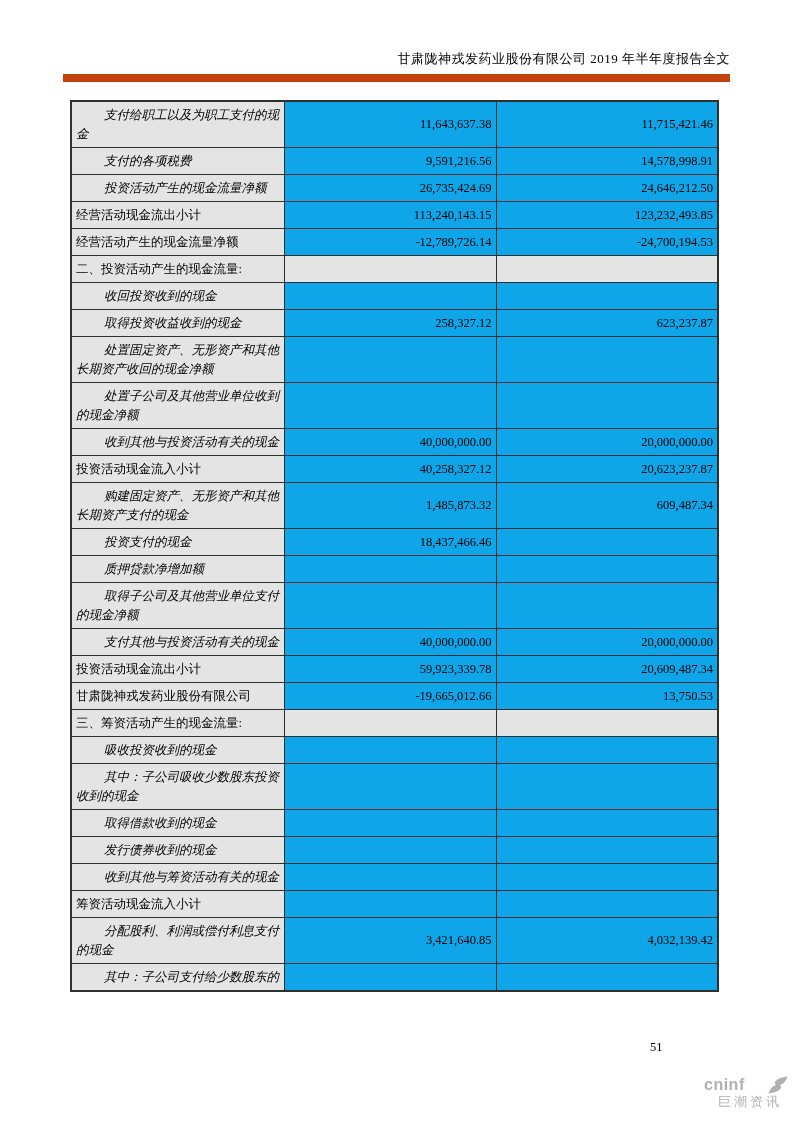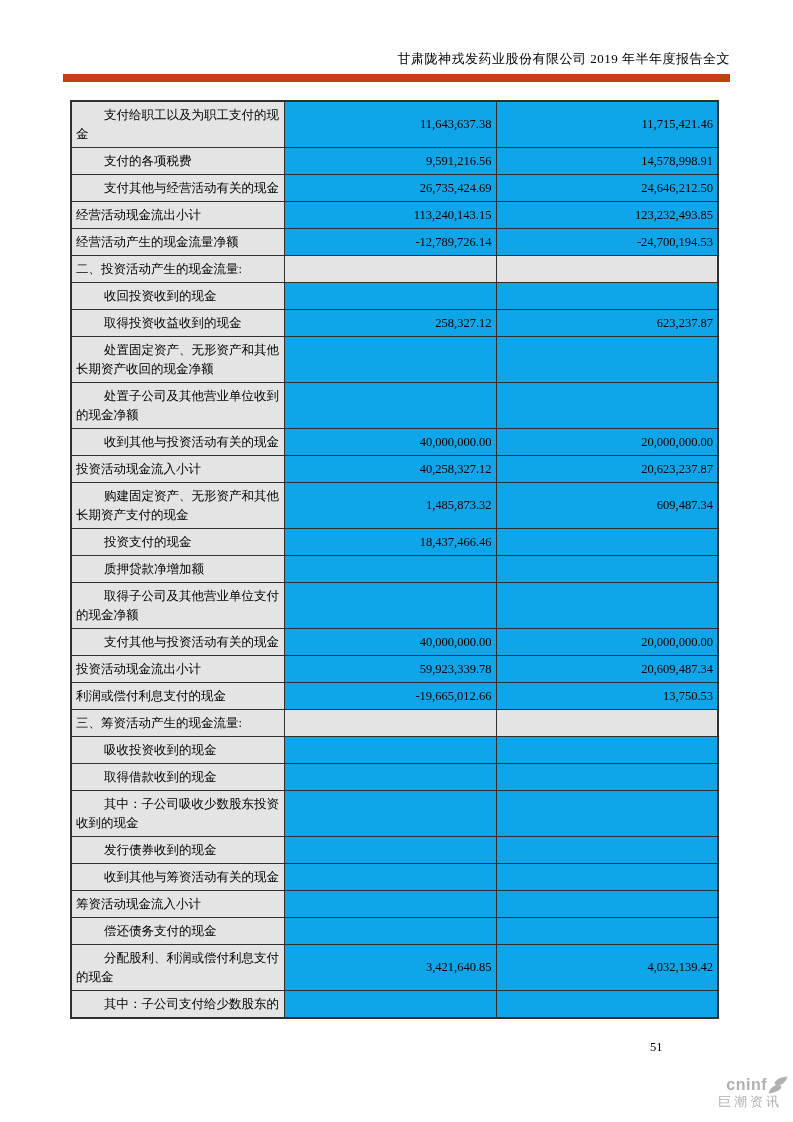--- a/index.html
+++ b/index.html
@@ -42,21 +42,21 @@
     line-height: 19px;
     padding: 3.5px 4px;
     vertical-align: middle;
     overflow: hidden;
     word-break: break-all;
   }
   .cashflow-table td.label {
     background: #e4e4e4;
     text-align: left;
   }
-  .cashflow-table td.label.indent { text-indent: 28px; }
+  .cashflow-table td.label.indent { text-indent: 28px; font-style: italic; }
   .cashflow-table tr.section td { background: #e4e4e4; }
   .cashflow-table td.num {
     text-align: right;
     font-family: "Liberation Serif", "DejaVu Serif", serif;
     background: #0ea5e9;
   }
   .cashflow-table tr.section td.num { background: #e4e4e4; }
 
   
   .page-number {
@@ -71,21 +71,21 @@
     top: 1076px;
     width: 86px;
     color: #b0b0b0;
     text-align: center;
     line-height: 1.1;
     user-select: none;
   }
   .logo-top {
     display: flex;
     align-items: center;
-    justify-content: flex-end;
+    justify-content: space-between;
     gap: 1px;
     padding-right: 2px;
   }
   .logo-wordmark {
     font-family: "Liberation Sans", "DejaVu Sans", sans-serif;
     font-weight: bold;
     font-size: 16px;
     letter-spacing: 0.5px;
   }
   .logo-swirl { width: 20px; height: 18px; display: block; }
@@ -124,21 +124,21 @@
           <td class="label indent">支付给职工以及为职工支付的现金</td>
           <td class="num">11,643,637.38</td>
           <td class="num">11,715,421.46</td>
         </tr>
         <tr>
           <td class="label indent">支付的各项税费</td>
           <td class="num">9,591,216.56</td>
           <td class="num">14,578,998.91</td>
         </tr>
         <tr>
-          <td class="label indent">支付其他与经营活动有关的现金</td>
+          <td class="label indent">投资活动产生的现金流量净额</td>
           <td class="num">26,735,424.69</td>
           <td class="num">24,646,212.50</td>
         </tr>
         <tr>
           <td class="label">经营活动现金流出小计</td>
           <td class="num">113,240,143.15</td>
           <td class="num">123,232,493.85</td>
         </tr>
         <tr>
           <td class="label">经营活动产生的现金流量净额</td>
@@ -204,61 +204,56 @@
           <td class="label indent">支付其他与投资活动有关的现金</td>
           <td class="num">40,000,000.00</td>
           <td class="num">20,000,000.00</td>
         </tr>
         <tr>
           <td class="label">投资活动现金流出小计</td>
           <td class="num">59,923,339.78</td>
           <td class="num">20,609,487.34</td>
         </tr>
         <tr>
-          <td class="label">利润或偿付利息支付的现金</td>
+          <td class="label">甘肃陇神戎发药业股份有限公司</td>
           <td class="num">-19,665,012.66</td>
           <td class="num">13,750.53</td>
         </tr>
         <tr class="section">
           <td class="label">三、筹资活动产生的现金流量:</td>
           <td class="num"></td>
           <td class="num"></td>
         </tr>
         <tr>
           <td class="label indent">吸收投资收到的现金</td>
           <td class="num"></td>
           <td class="num"></td>
         </tr>
         <tr>
+          <td class="label indent">其中：子公司吸收少数股东投资收到的现金</td>
+          <td class="num"></td>
+          <td class="num"></td>
+        </tr>
+        <tr>
           <td class="label indent">取得借款收到的现金</td>
           <td class="num"></td>
           <td class="num"></td>
         </tr>
         <tr>
-          <td class="label indent">其中：子公司吸收少数股东投资收到的现金</td>
-          <td class="num"></td>
-          <td class="num"></td>
-        </tr>
-        <tr>
           <td class="label indent">发行债券收到的现金</td>
           <td class="num"></td>
           <td class="num"></td>
         </tr>
         <tr>
           <td class="label indent">收到其他与筹资活动有关的现金</td>
           <td class="num"></td>
           <td class="num"></td>
         </tr>
         <tr>
           <td class="label">筹资活动现金流入小计</td>
-          <td class="num"></td>
-          <td class="num"></td>
-        </tr>
-        <tr>
-          <td class="label indent">偿还债务支付的现金</td>
           <td class="num"></td>
           <td class="num"></td>
         </tr>
         <tr>
           <td class="label indent">分配股利、利润或偿付利息支付的现金</td>
           <td class="num">3,421,640.85</td>
           <td class="num">4,032,139.42</td>
         </tr>
         <tr>
           <td class="label indent">其中：子公司支付给少数股东的</td>

